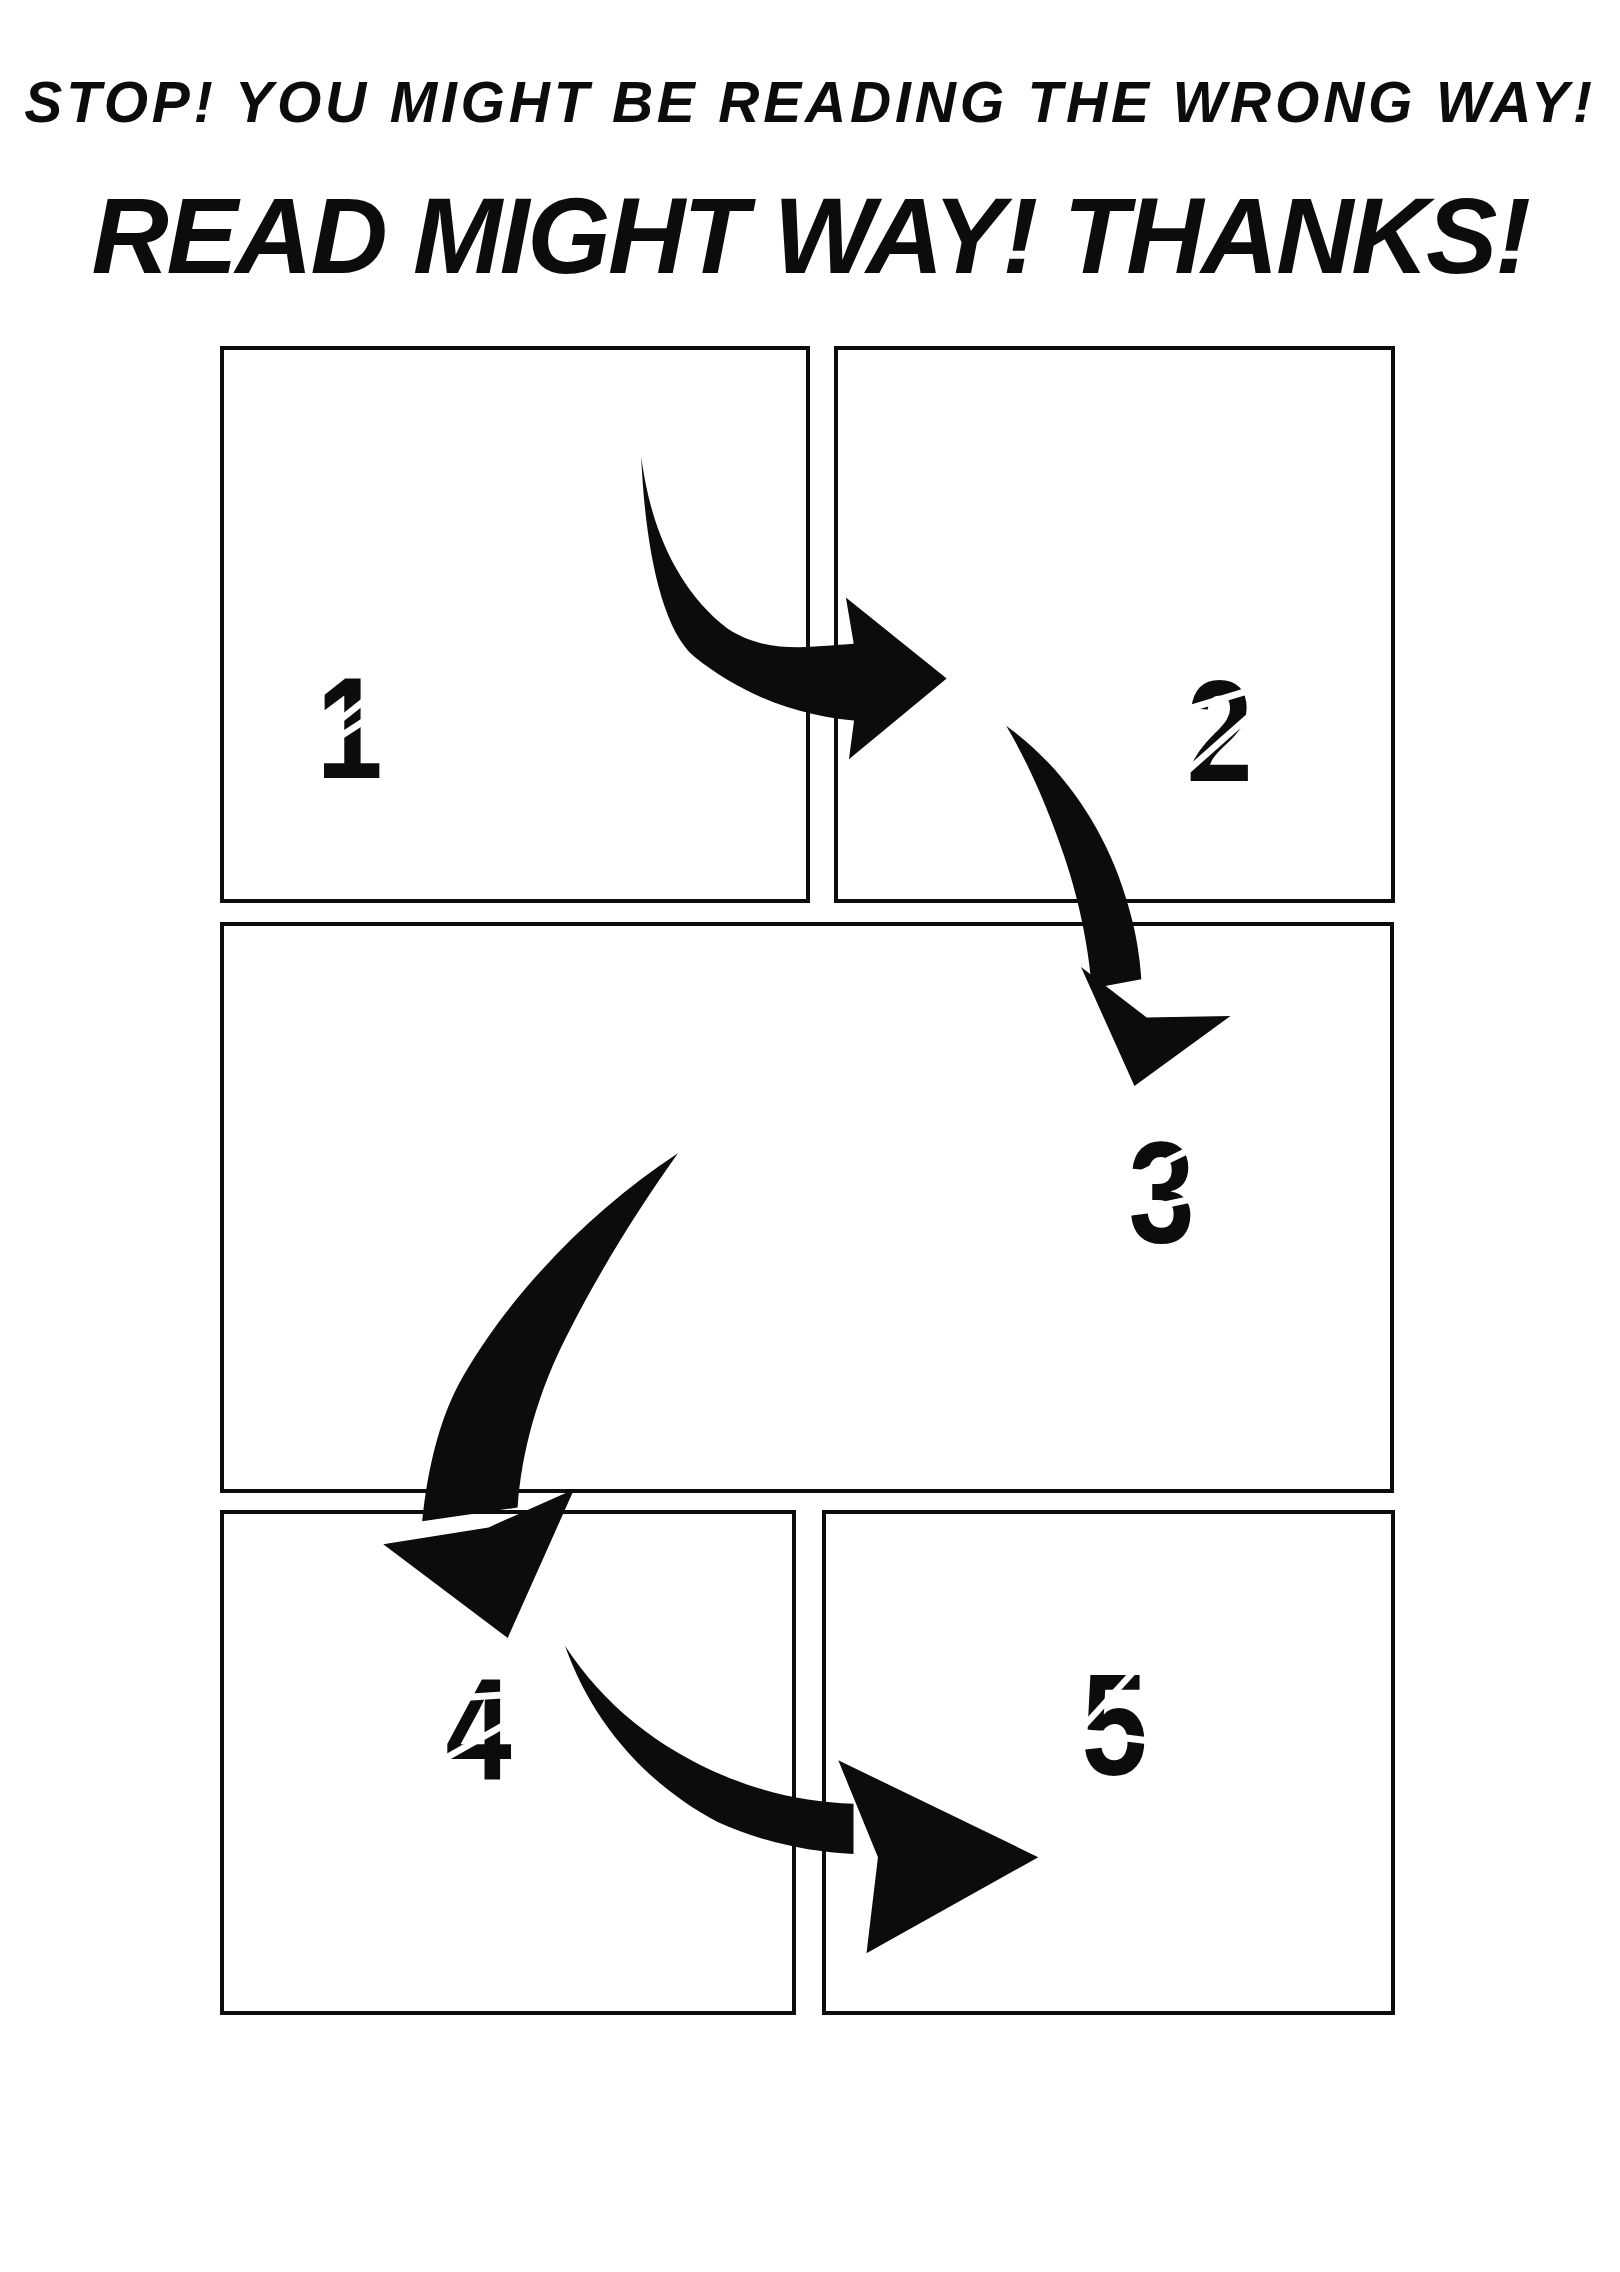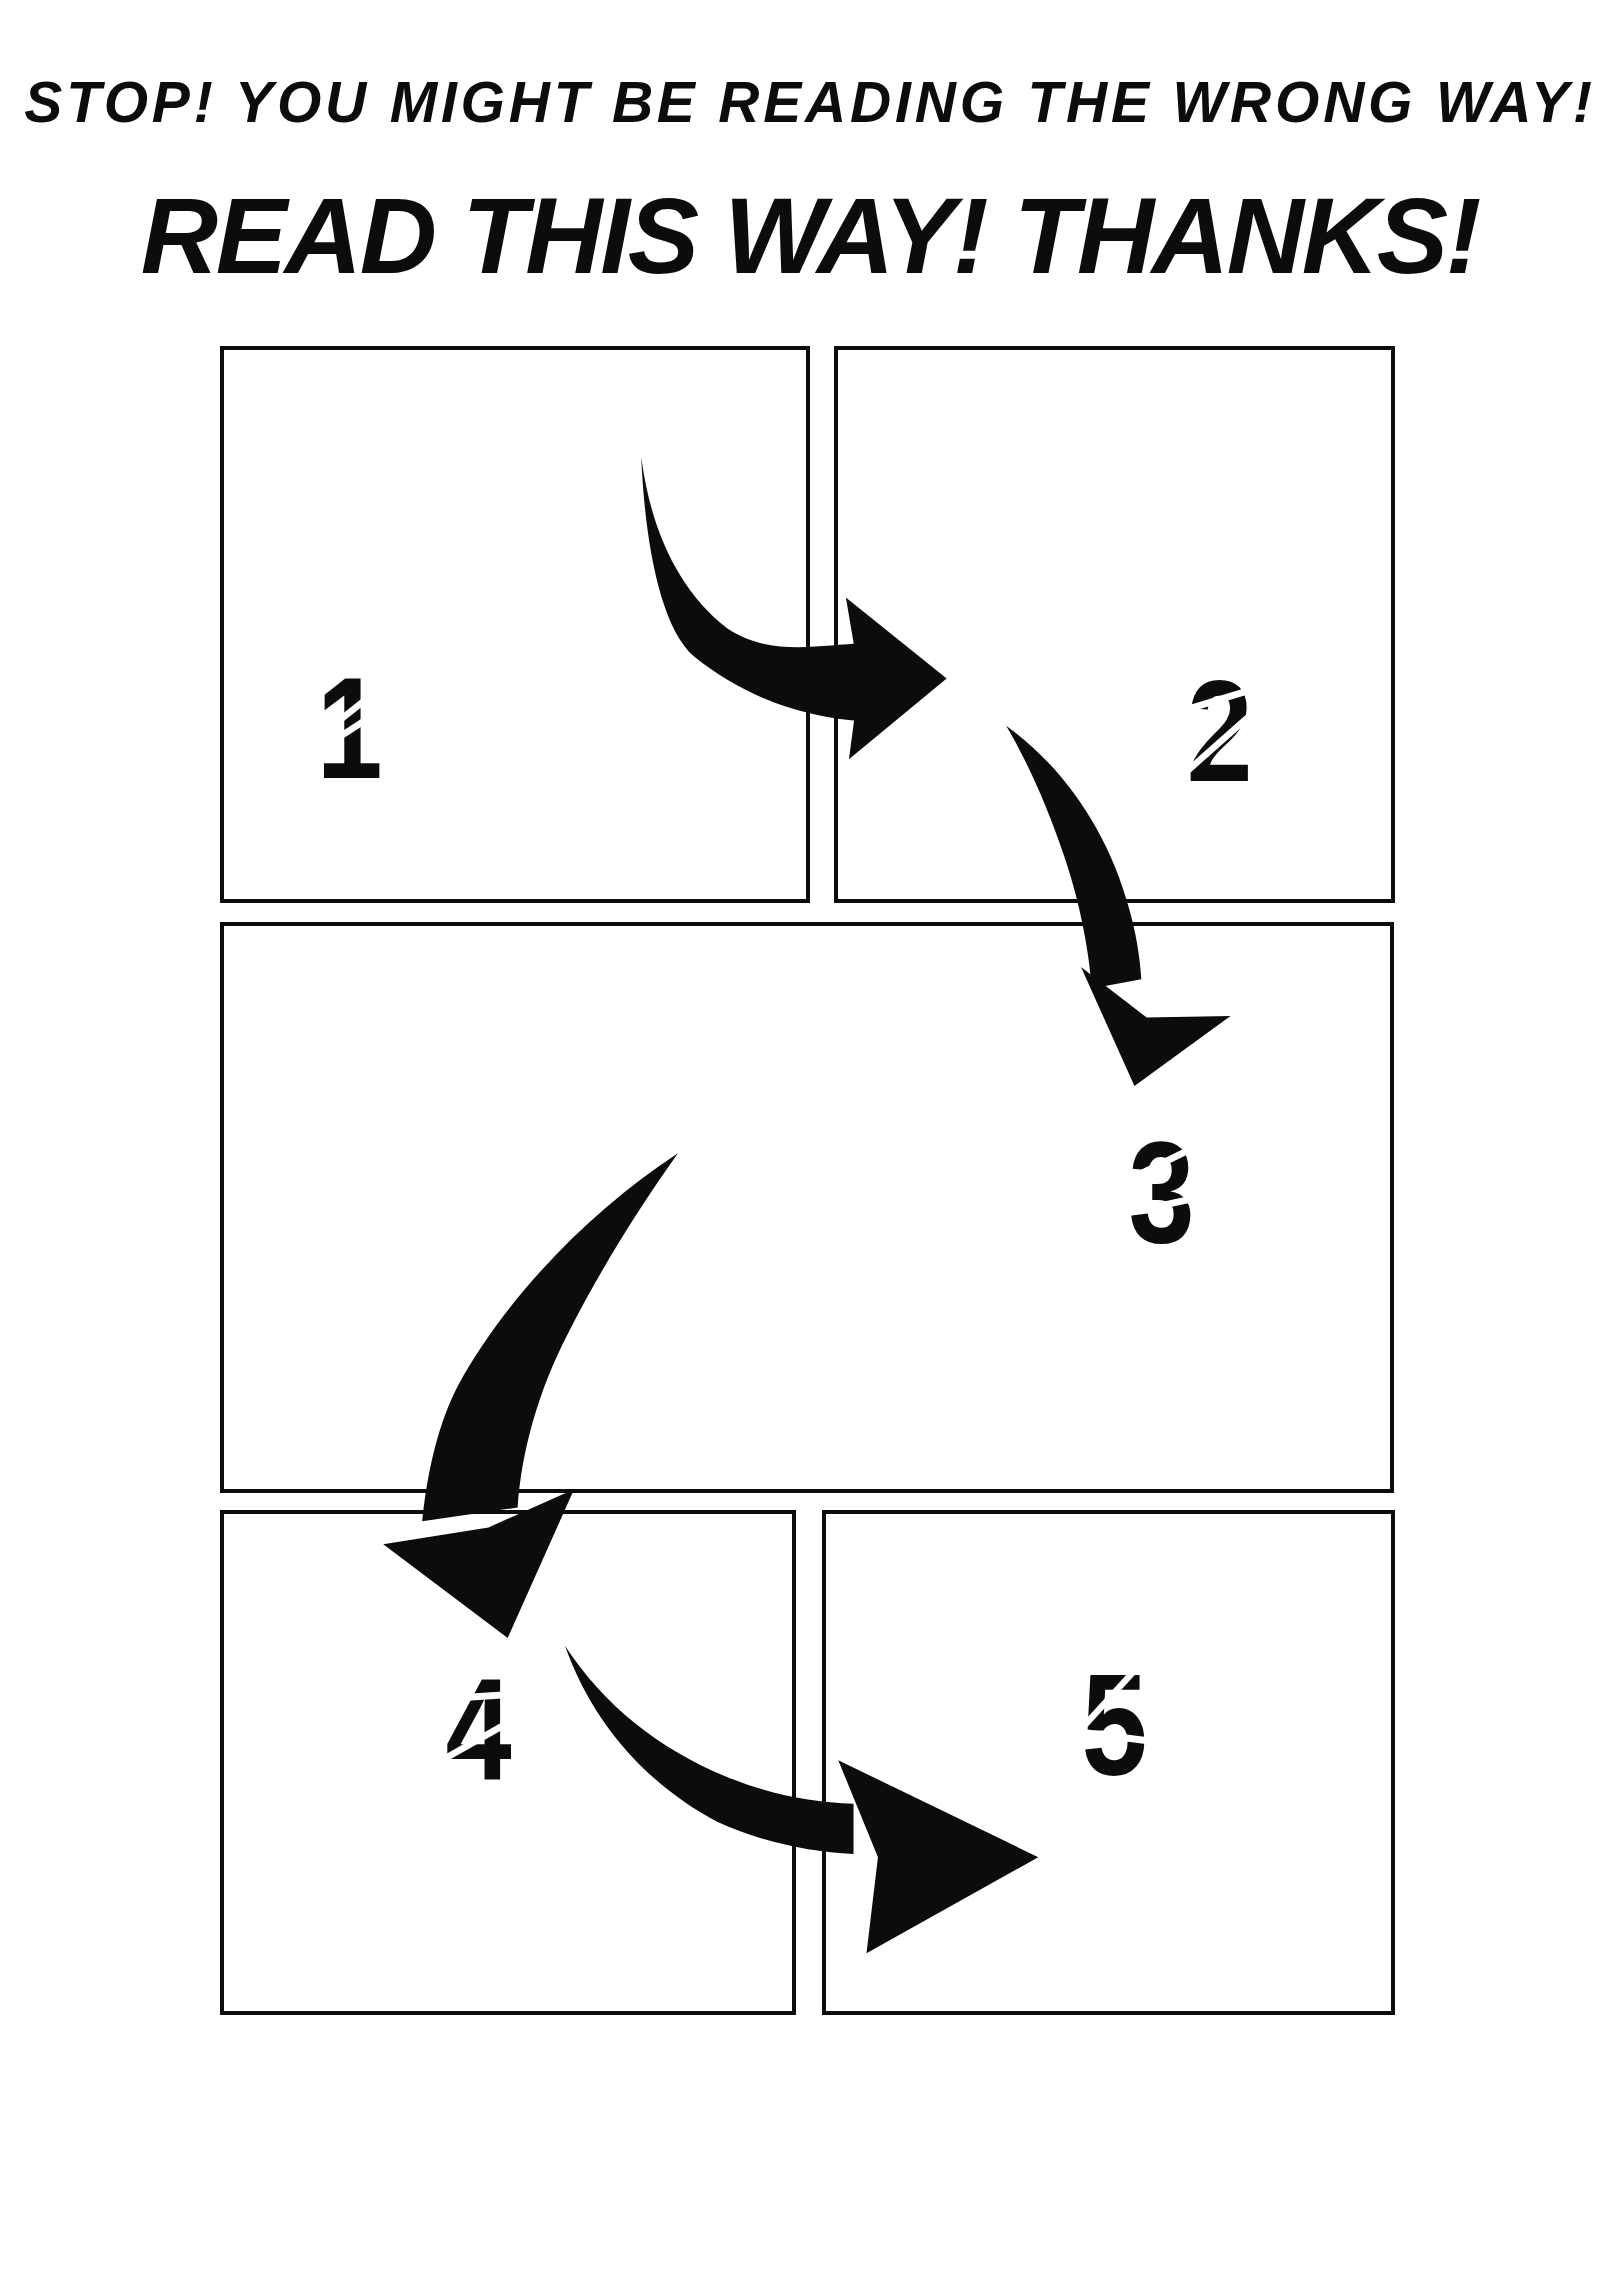--- a/index.html
+++ b/index.html
@@ -77,21 +77,21 @@
   }
   .arrow-overlay path{fill:#0c0c0c;stroke:none;}
 </style>
 </head>
 <body>
 
 <div class="page">
 
   <div class="warning-line">STOP! YOU MIGHT BE READING THE WRONG WAY!</div>
 
-  <div class="instruction-line">READ THIS WAY! THANKS!</div>
+  <div class="instruction-line">READ MIGHT WAY! THANKS!</div>
 
   <div class="panel panel-1"></div>
   <div class="panel panel-2"></div>
   <div class="panel panel-3"></div>
   <div class="panel panel-4"></div>
   <div class="panel panel-5"></div>
 
   <div class="num n1">
     <span class="digit">1</span>
     <span class="stripe s1"></span>

